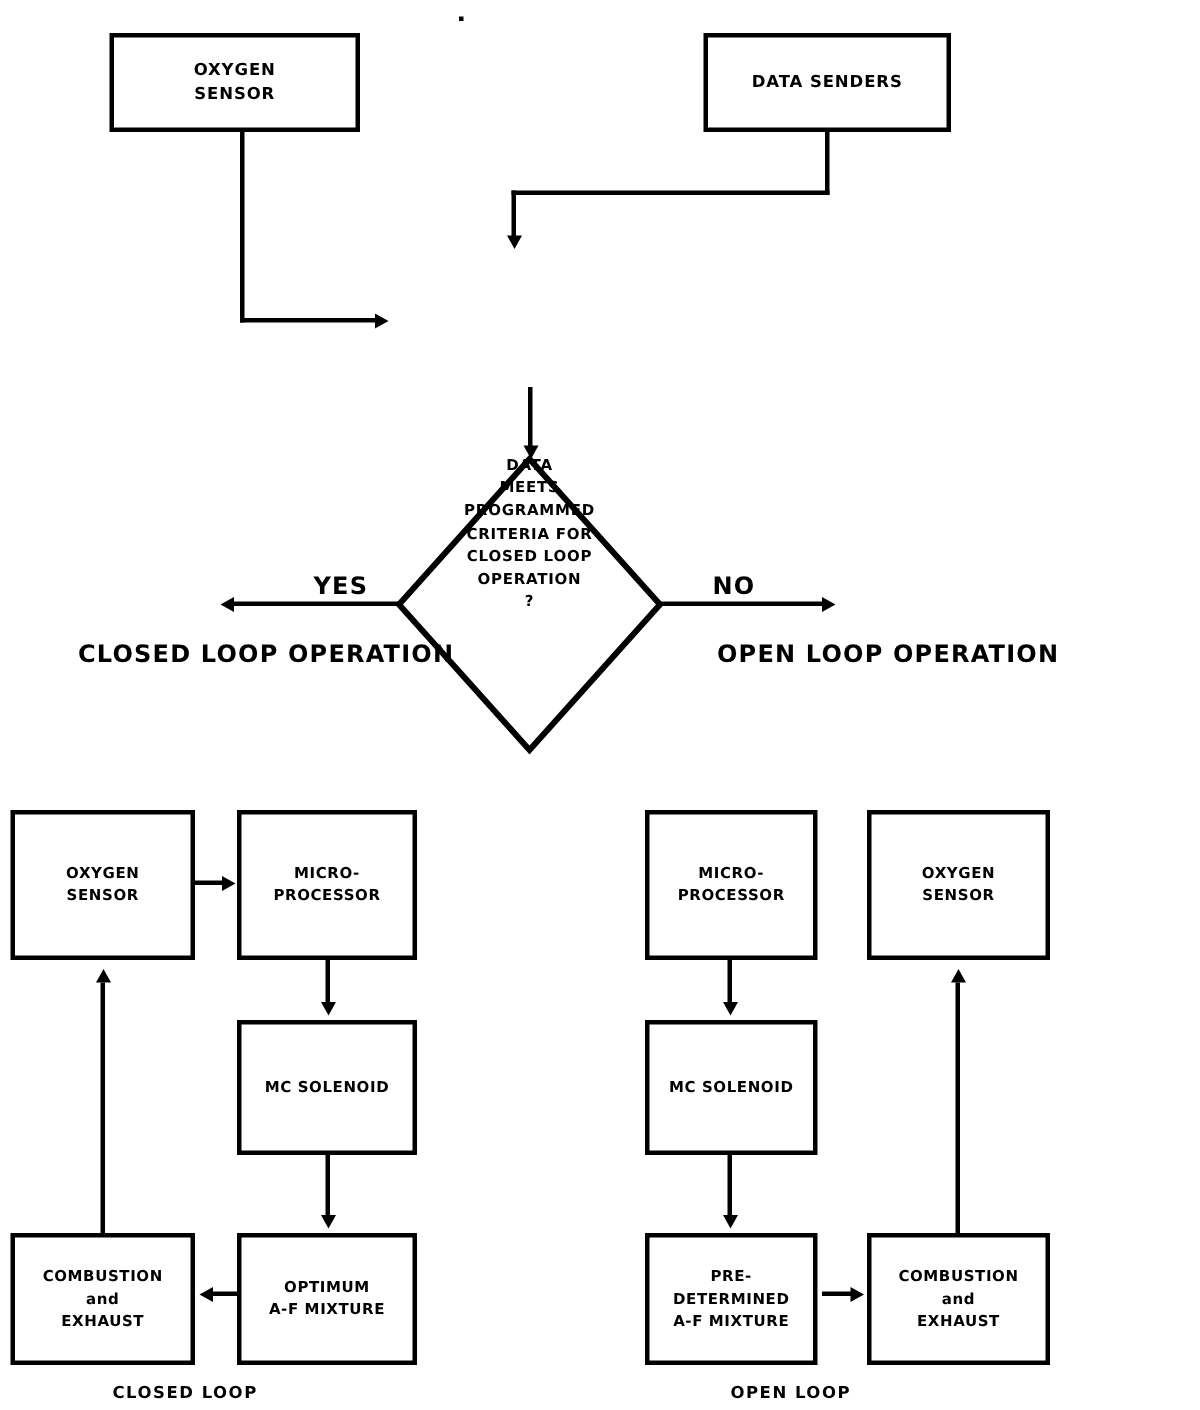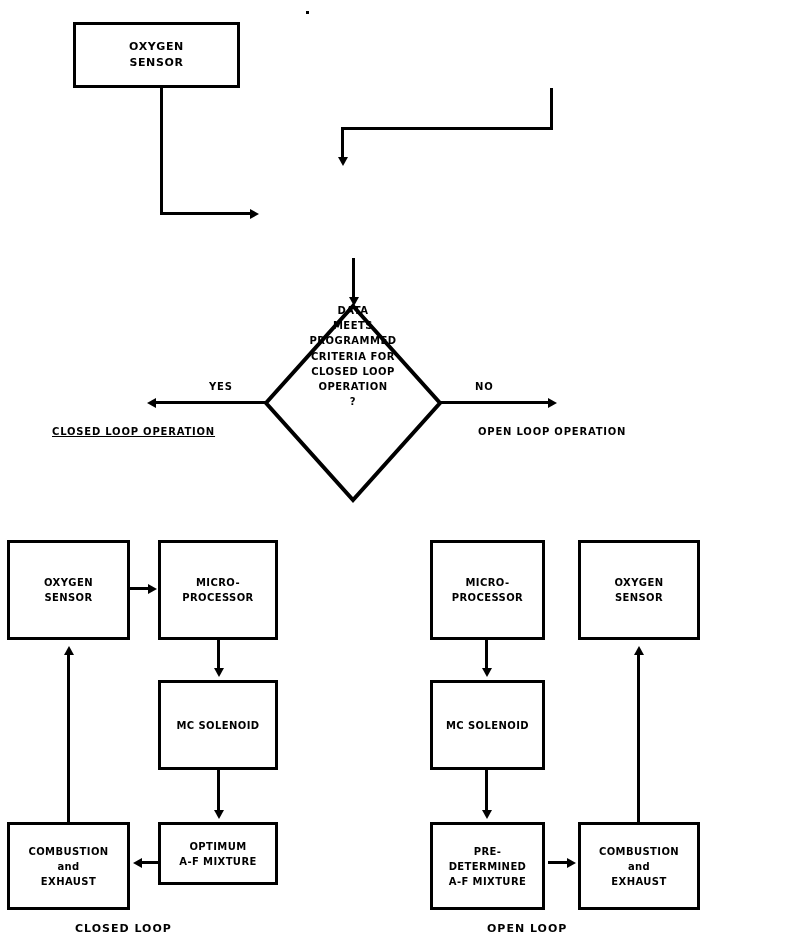--- a/index.html
+++ b/index.html
@@ -52,21 +52,21 @@
   }
   .hline{position:absolute;background:#000;height:3px;}
   .vline{position:absolute;background:#000;width:3px;}
   .arrow{position:absolute;width:0;height:0;}
   .arrow.down{border-left:5px solid transparent;border-right:5px solid transparent;border-top:9px solid #000;}
   .arrow.up{border-left:5px solid transparent;border-right:5px solid transparent;border-bottom:9px solid #000;}
   .arrow.right{border-top:5px solid transparent;border-bottom:5px solid transparent;border-left:9px solid #000;}
   .arrow.left{border-top:5px solid transparent;border-bottom:5px solid transparent;border-right:9px solid #000;}
   .ftext{
     position:absolute;
-    font-size:10px;
+    font-size:16px;
     font-weight:bold;
     letter-spacing:0.8px;
     color:#000;
     white-space:nowrap;
   }
   .caption{
     position:absolute;
     font-size:11px;
     font-weight:bold;
     letter-spacing:1px;
@@ -79,20 +79,23 @@
 </head>
 <body>
 
 <div id="root">
 
   <div class="box" style="left:73px;top:22px;width:167px;height:66px;">
     <span class="lbl">OXYGEN
 SENSOR</span>
   </div>
 
+  <div class="box" style="left:469px;top:22px;width:165px;height:66px;">
+    <span class="lbl">DATA SENDERS</span>
+  </div>
 
 
   <div class="vline" style="left:160px;top:88px;height:127px;"></div>
   <div class="hline" style="left:160px;top:212px;width:92px;"></div>
   <div class="arrow right" style="left:250px;top:208.5px;"></div>
 
   <div class="vline" style="left:550px;top:88px;height:42px;"></div>
   <div class="hline" style="left:341px;top:127px;width:212px;"></div>
   <div class="vline" style="left:341px;top:127px;height:34px;"></div>
   <div class="arrow down" style="left:337.5px;top:157px;"></div>
@@ -109,42 +112,42 @@
 PROGRAMMED
 CRITERIA FOR
 CLOSED LOOP
 OPERATION
 ?</span>
   </div>
 
   <div class="hline" style="left:152px;top:401px;width:114px;"></div>
   <div class="arrow left" style="left:147px;top:397.5px;"></div>
   <div class="ftext" style="left:209px;top:381px;">YES</div>
-  <div class="ftext" style="left:52px;top:426px;text-decoration:underline;">CLOSED LOOP OPERATION</div>
+  <div class="ftext" style="left:52px;top:426px;">CLOSED LOOP OPERATION</div>
 
   <div class="hline" style="left:440px;top:401px;width:110px;"></div>
   <div class="arrow right" style="left:548px;top:397.5px;"></div>
   <div class="ftext" style="left:475px;top:381px;">NO</div>
   <div class="ftext" style="left:478px;top:426px;">OPEN LOOP OPERATION</div>
 
   <div class="box small" style="left:7px;top:540px;width:123px;height:100px;">
     <span class="lbl">OXYGEN
 SENSOR</span>
   </div>
 
   <div class="box small" style="left:158px;top:540px;width:120px;height:100px;">
     <span class="lbl">MICRO-
 PROCESSOR</span>
   </div>
 
   <div class="box small" style="left:158px;top:680px;width:120px;height:90px;">
     <span class="lbl">MC SOLENOID</span>
   </div>
 
-  <div class="box small" style="left:158px;top:822px;width:120px;height:63px;">
+  <div class="box small" style="left:158px;top:822px;width:120px;height:88px;">
     <span class="lbl">OPTIMUM
 A-F MIXTURE</span>
   </div>
 
   <div class="box small" style="left:7px;top:822px;width:123px;height:88px;">
     <span class="lbl">COMBUSTION
 and
 EXHAUST</span>
   </div>
 

